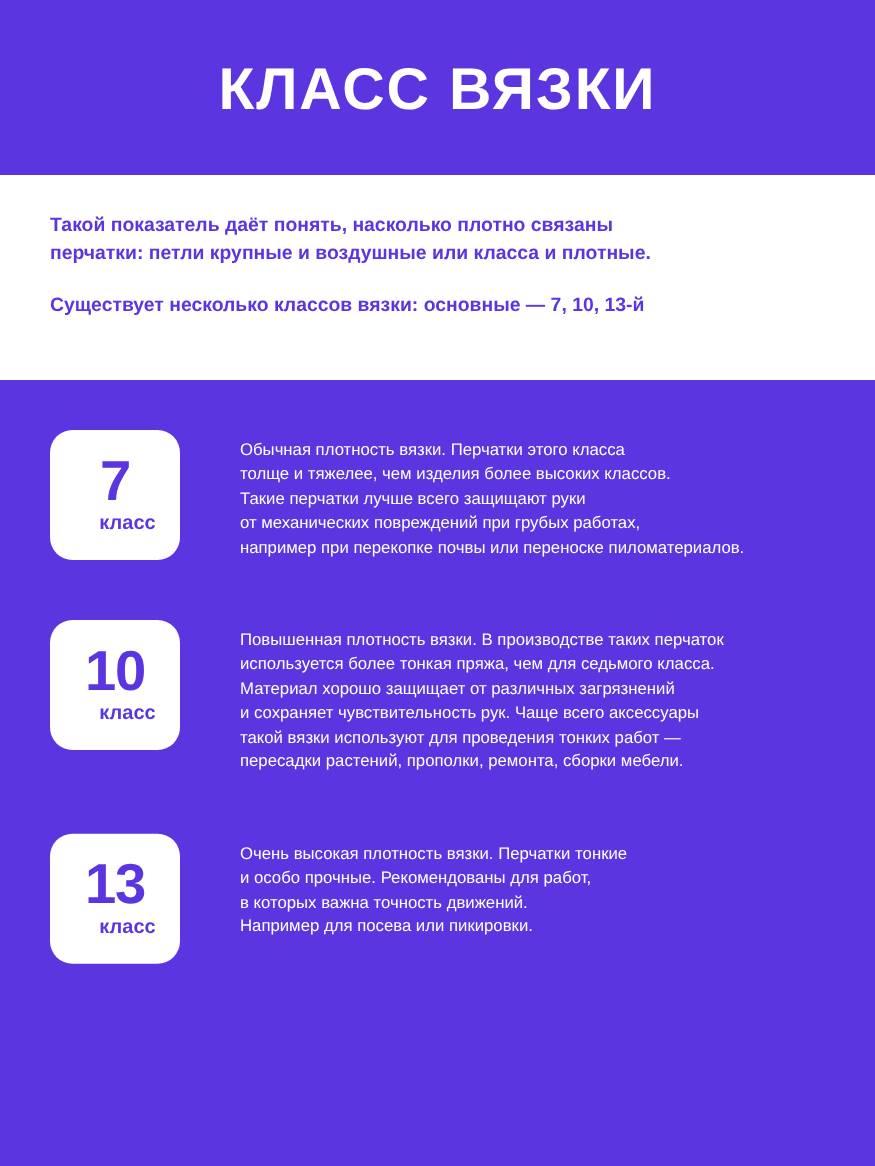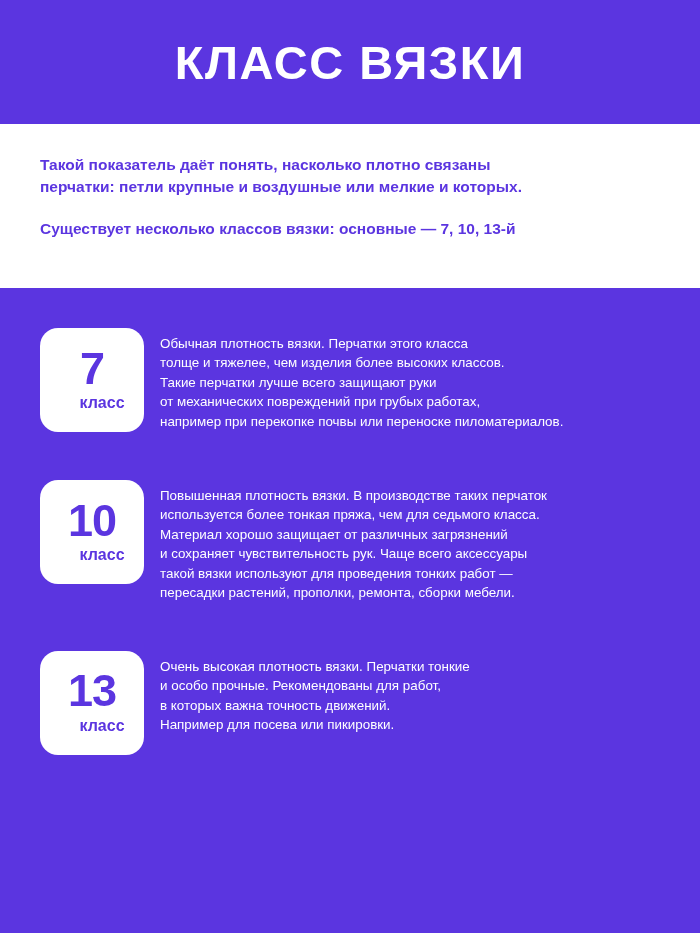--- a/index.html
+++ b/index.html
@@ -17,21 +17,21 @@
     position: relative;
     width: 700px;
     height: 933px;
     display: flex;
     flex-direction: column;
   }
 
   
   .header {
     background: #5B35E0;
-    height: 124px;
+    height: 140px;
     display: flex;
     align-items: center;
     justify-content: center;
   }
   .header-title {
     color: #FFFFFF;
     font-size: 47px;
     font-weight: bold;
     letter-spacing: 1.5px;
     text-align: center;
@@ -91,37 +91,37 @@
     color: #5B35E0;
     font-size: 16px;
     font-weight: bold;
     margin-top: 4px;
     padding-left: 20px;
   }
   .class-text {
     color: #FFFFFF;
     font-size: 13.4px;
     line-height: 1.45;
-    padding-left: 16px;
+    padding-left: 48px;
     padding-top: 6px;
     white-space: pre-line;
   }
 </style>
 </head>
 <body>
 
 <div class="page">
 
   <div class="header">
     <div class="header-title">КЛАСС ВЯЗКИ</div>
   </div>
 
   <div class="intro">
     <div class="intro-line">Такой показатель даёт понять, насколько плотно связаны
-перчатки: петли крупные и воздушные или мелкие и которых.</div>
+перчатки: петли крупные и воздушные или класса и плотные.</div>
     <div class="intro-line">Существует несколько классов вязки: основные — 7, 10, 13-й</div>
   </div>
 
   <div class="classes">
 
     <div class="class-row">
       <div class="class-badge">
         <div class="badge-number">7</div>
         <div class="badge-label">класс</div>
       </div>

